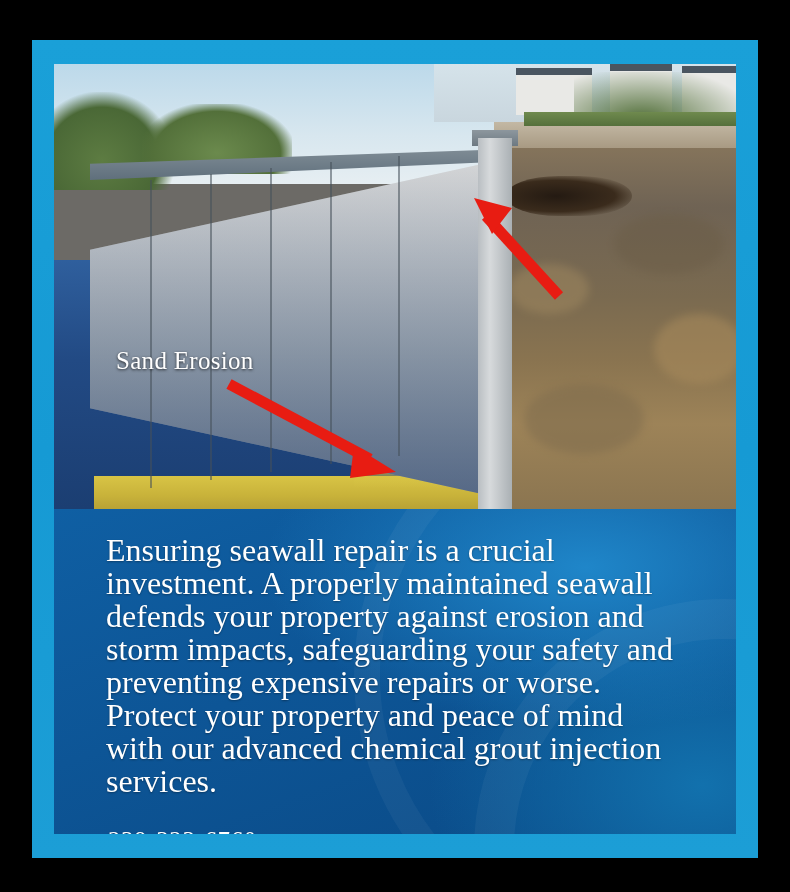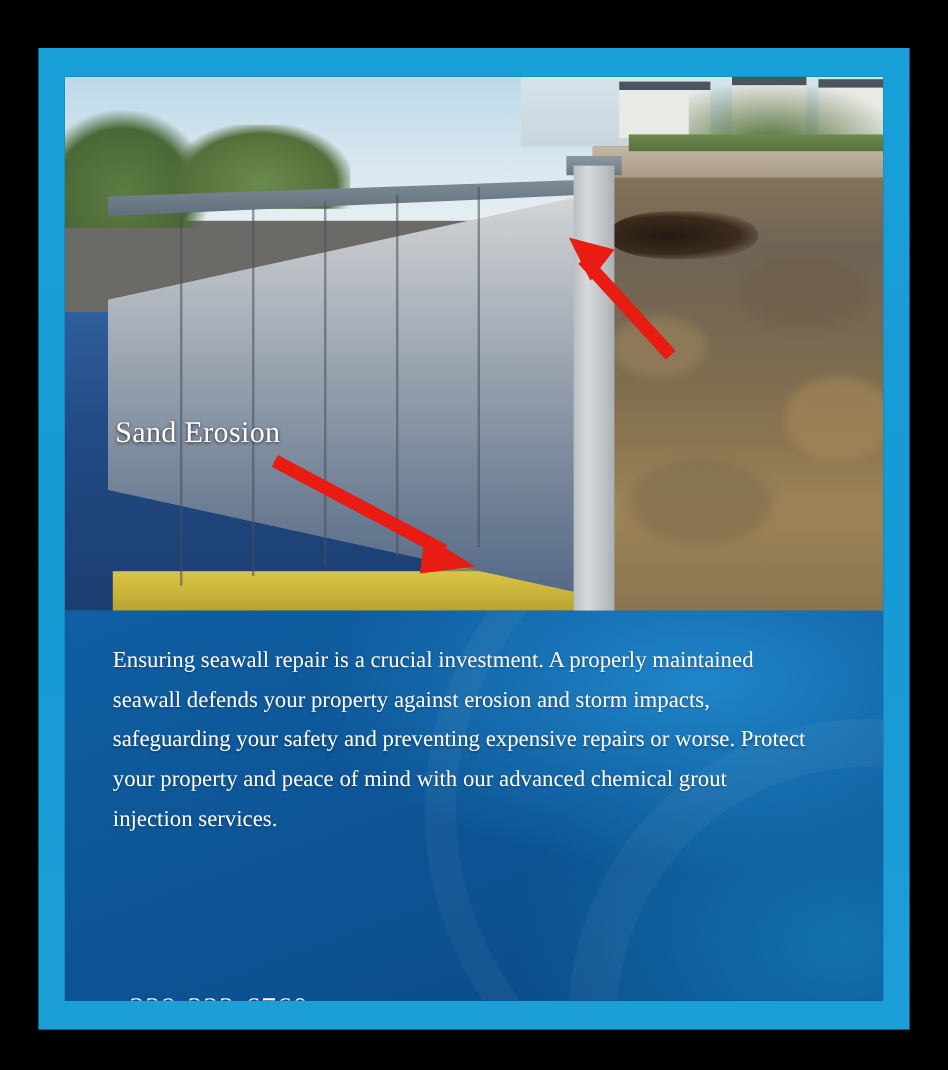--- a/index.html
+++ b/index.html
@@ -204,47 +204,47 @@
 
   .photo-label {
     position: absolute;
     color: #ffffff;
     font-family: "Liberation Serif", serif;
     font-size: 25px;
     letter-spacing: 0.3px;
     text-shadow: 0 1px 3px rgba(0,0,0,0.75);
     white-space: nowrap;
   }
-  #label-sand { left: 42px; top: 283px; text-align: center; }
+  #label-sand { left: 62px; top: 283px; text-align: center; }
   #label-void { left: 444px; top: 263px; }
 
   
   .textpane {
     position: absolute;
     left: 0; top: 445px;
     width: 682px; height: 325px;
     background:
       radial-gradient(ellipse 520px 260px at 78% 18%, #1f86c9 0%, rgba(31,134,201,0) 62%),
       radial-gradient(ellipse 420px 300px at 95% 85%, #1271ad 0%, rgba(18,113,173,0) 65%),
       linear-gradient(160deg, #0f5fa3 0%, #0d5596 45%, #0a4a86 100%);
     overflow: hidden;
   }
   .swirl {
     position: absolute;
     border-radius: 50%;
     border: 26px solid rgba(255,255,255,0.045);
   }
   .body-copy {
     position: absolute;
-    left: 40px;
+    left: 52px;
     top: 25px;
     width: 578px;
     color: #ffffff;
     font-family: "Liberation Serif", serif;
-    font-size: 19px;
+    font-size: 32px;
     line-height: 33px;
     text-shadow: 0 1px 2px rgba(0,0,0,0.35);
   }
   .phone {
     position: absolute;
     left: 54px;
     top: 318px;
     color: #ffffff;
     font-family: "Liberation Serif", serif;
     font-size: 25px;

